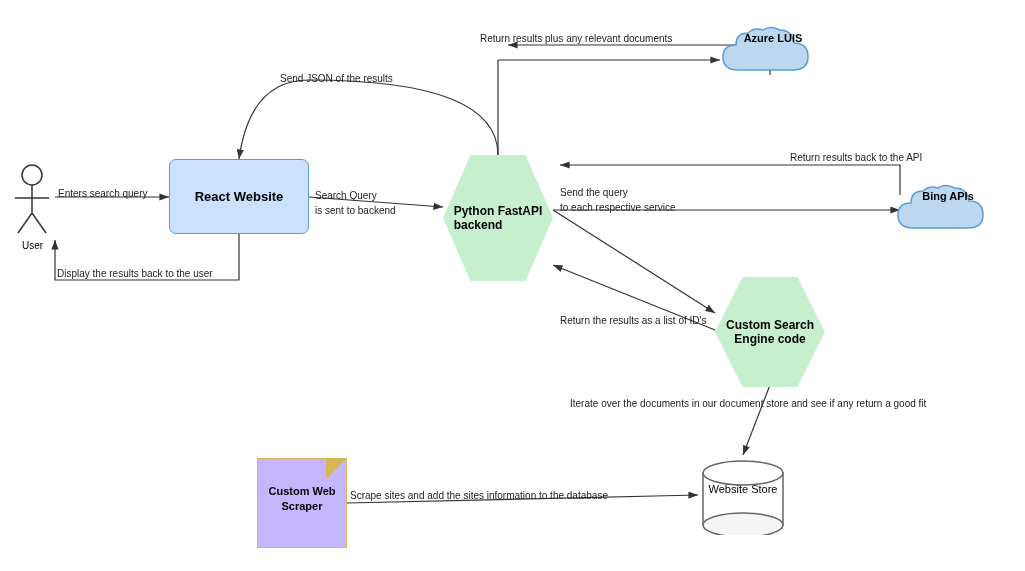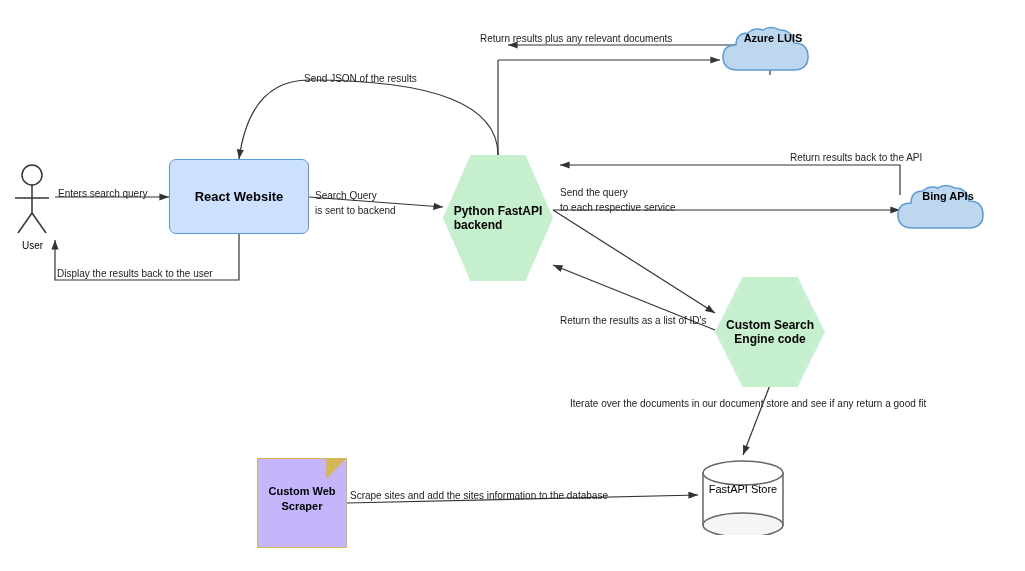--- a/index.html
+++ b/index.html
@@ -192,25 +192,25 @@
 
   <div class="cylinder">
     <svg width="90" height="80" viewBox="0 0 90 80">
 
       <rect x="5" y="18" width="80" height="52" fill="#fff" stroke="#666" stroke-width="1.5"></rect>
 
       <ellipse cx="45" cy="18" rx="40" ry="12" fill="#fff" stroke="#666" stroke-width="1.5"></ellipse>
 
       <ellipse cx="45" cy="70" rx="40" ry="12" fill="#f5f5f5" stroke="#666" stroke-width="1.5"></ellipse>
     </svg>
-    <div style="position:absolute; top:28px; width:100%; text-align:center; font-size:11px;">FastAPI Store</div>
+    <div style="position:absolute; top:28px; width:100%; text-align:center; font-size:11px;">Website Store</div>
   </div>
 
   <div class="label" style="left:58px; top:188px;">Enters search query</div>
-  <div class="label" style="left:280px; top:73px;margin-left:24px;">Send JSON of the results</div>
+  <div class="label" style="left:280px; top:73px;">Send JSON of the results</div>
   <div class="label" style="left:315px; top:188px; white-space:pre-line; line-height:1.5;">Search Query
 is sent to backend</div>
   <div class="label" style="left:57px; top:268px;">Display the results back to the user</div>
   <div class="label" style="left:560px; top:185px; white-space:pre-line; line-height:1.5;">Send the query
 to each respective service</div>
   <div class="label" style="left:480px; top:33px;">Return results plus any relevant documents</div>
   <div class="label" style="left:790px; top:152px;">Return results back to the API</div>
   <div class="label" style="left:560px; top:315px;">Return the results as a list of ID's</div>
   <div class="label" style="left:570px; top:398px;">Iterate over the documents in our document store and see if any return a good fit</div>
   <div class="label" style="left:350px; top:490px;">Scrape sites and add the sites information to the database</div>

